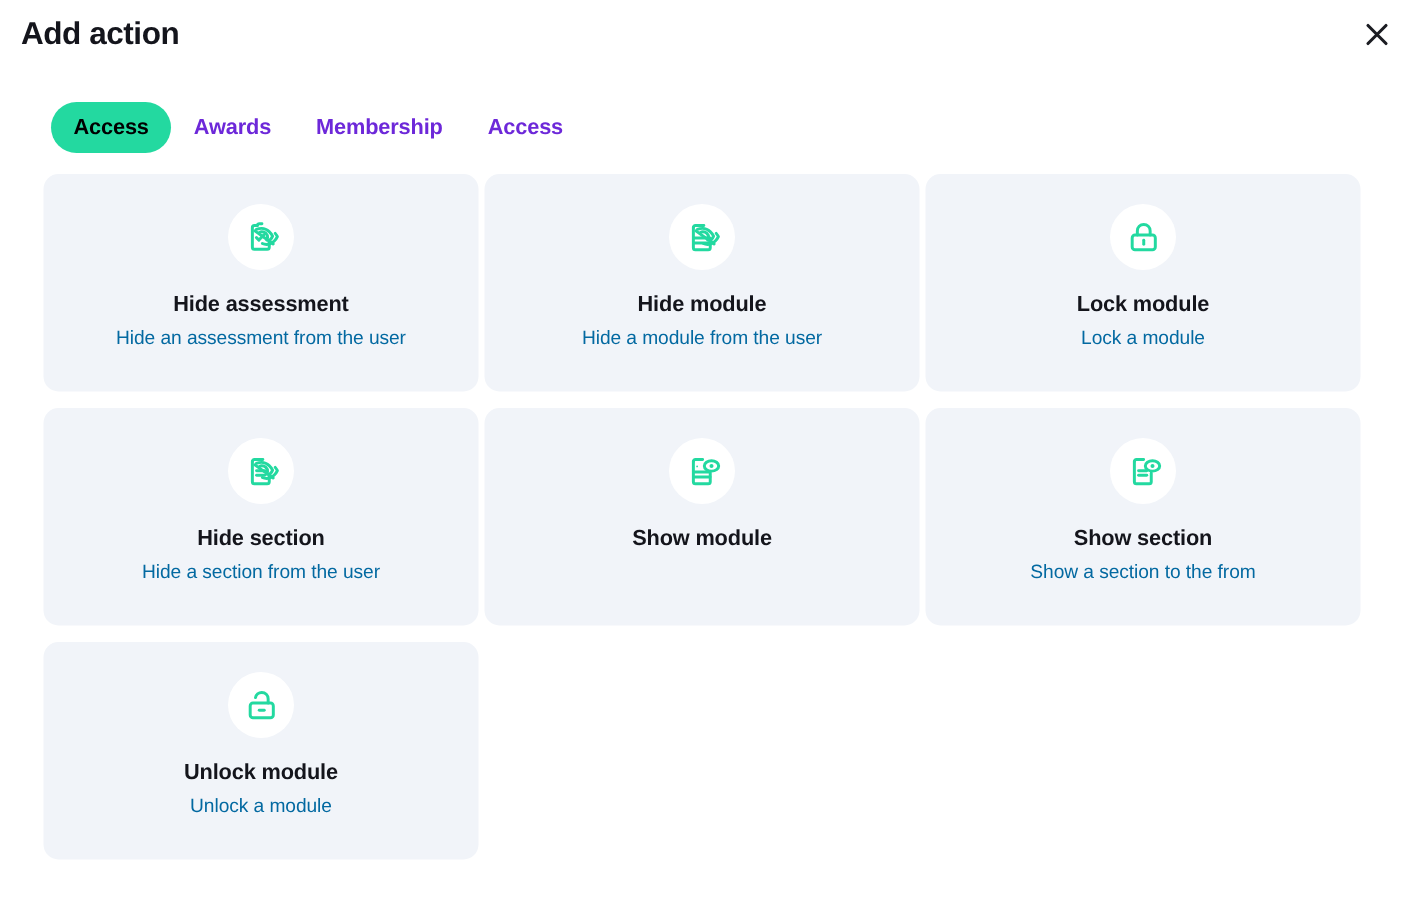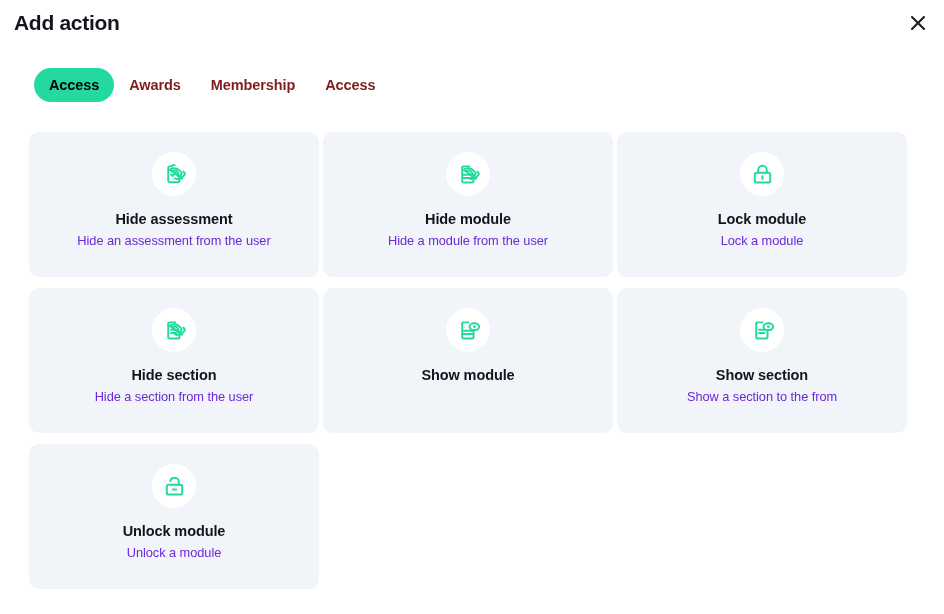--- a/index.html
+++ b/index.html
@@ -63,40 +63,40 @@
     position: absolute;
     top: 68px;
     left: 34px;
     display: flex;
     align-items: center;
     gap: 0px;
   }
   .tab {
     font-size: 14.5px;
     font-weight: bold;
-    color: #7f1d1d;
+    color: #6d28d9;
     letter-spacing: -0.1px;
     padding: 9px 15px;
     border-radius: 999px;
     background: transparent;
     border: none;
     cursor: pointer;
     font-family: "Liberation Sans", sans-serif;
     white-space: nowrap;
     line-height: 16px;
   }
   .tab.active {
     background: #23d9a0;
     color: #000000;
   }
 
   
   .card-grid {
     position: absolute;
-    top: 132px;
+    top: 116px;
     left: 29px;
     width: 884px;
     display: grid;
     grid-template-columns: repeat(3, 290px);
     grid-auto-rows: 156px;
     column-gap: 4px;
     row-gap: 0px;
   }
   .card {
     width: 290px;
@@ -130,21 +130,21 @@
     font-size: 14.5px;
     font-weight: bold;
     color: #14151c;
     letter-spacing: -0.1px;
     line-height: 18px;
     margin-bottom: 5px;
   }
   .card-desc {
     font-size: 12.8px;
     font-weight: normal;
-    color: #6d28d9;
+    color: #0369a1;
     line-height: 16px;
     letter-spacing: -0.05px;
   }
 </style>
 </head>
 <body>
 
 <div class="modal">
 
   <div class="modal-header">

